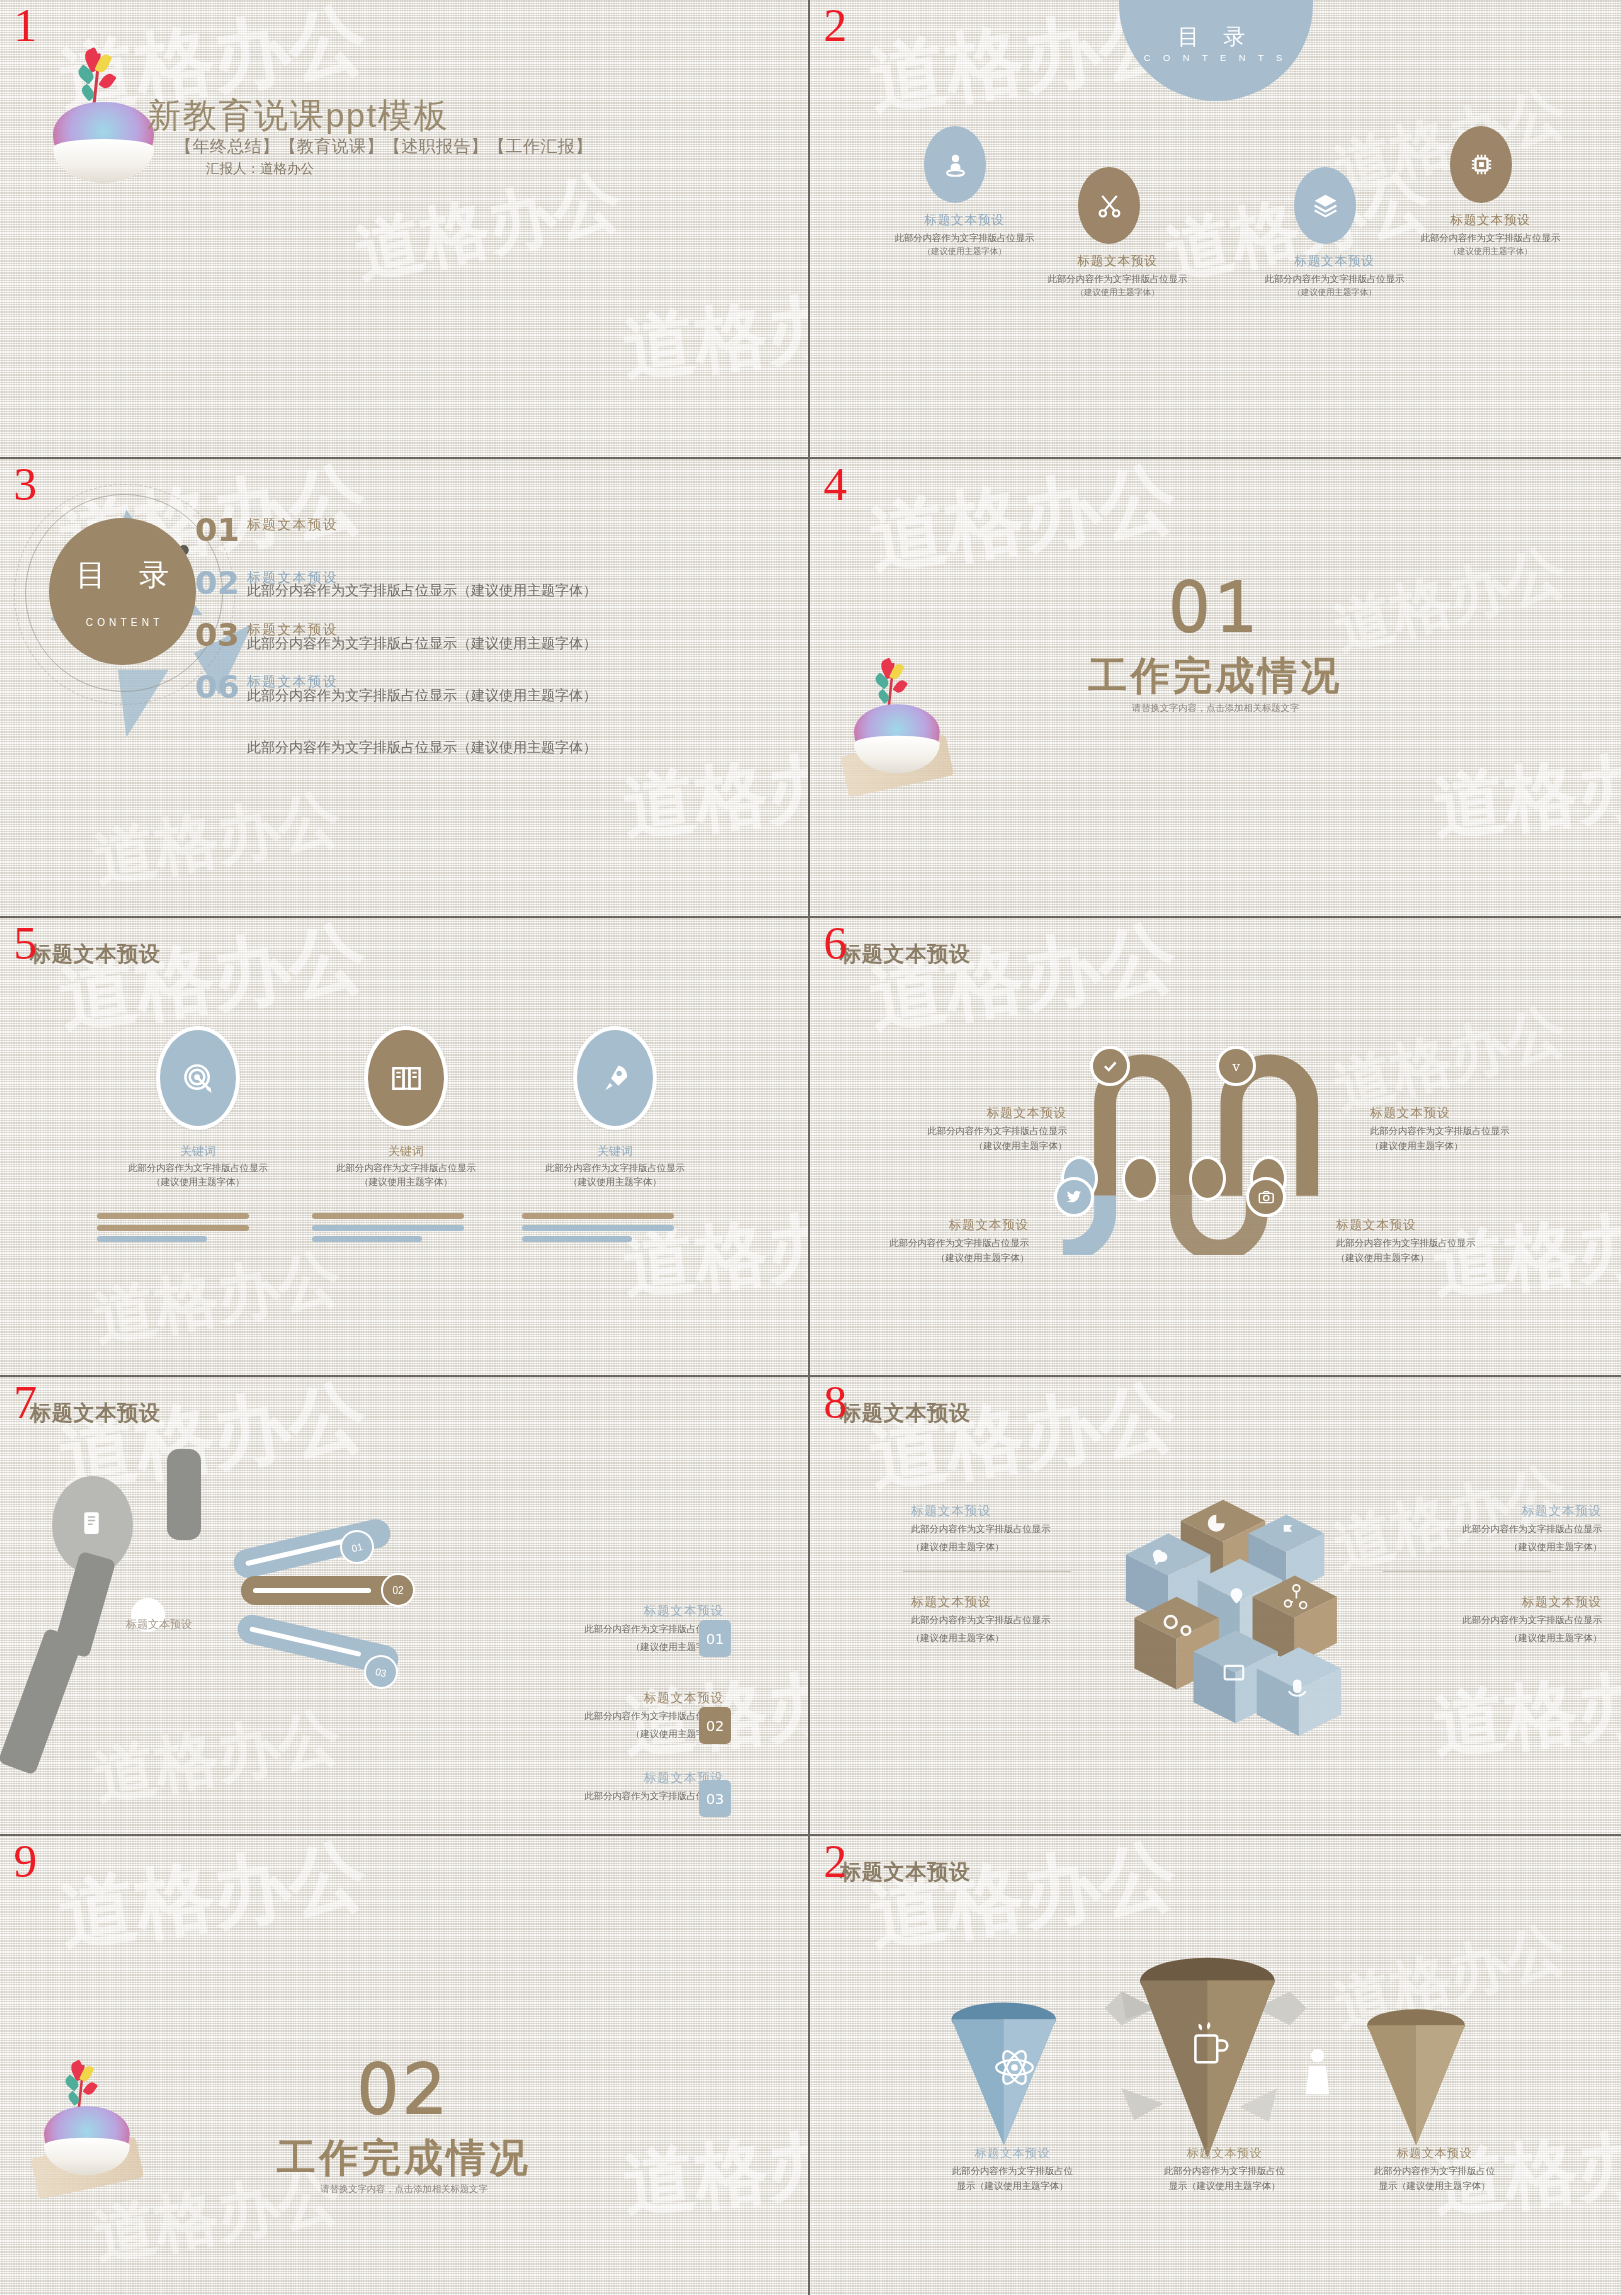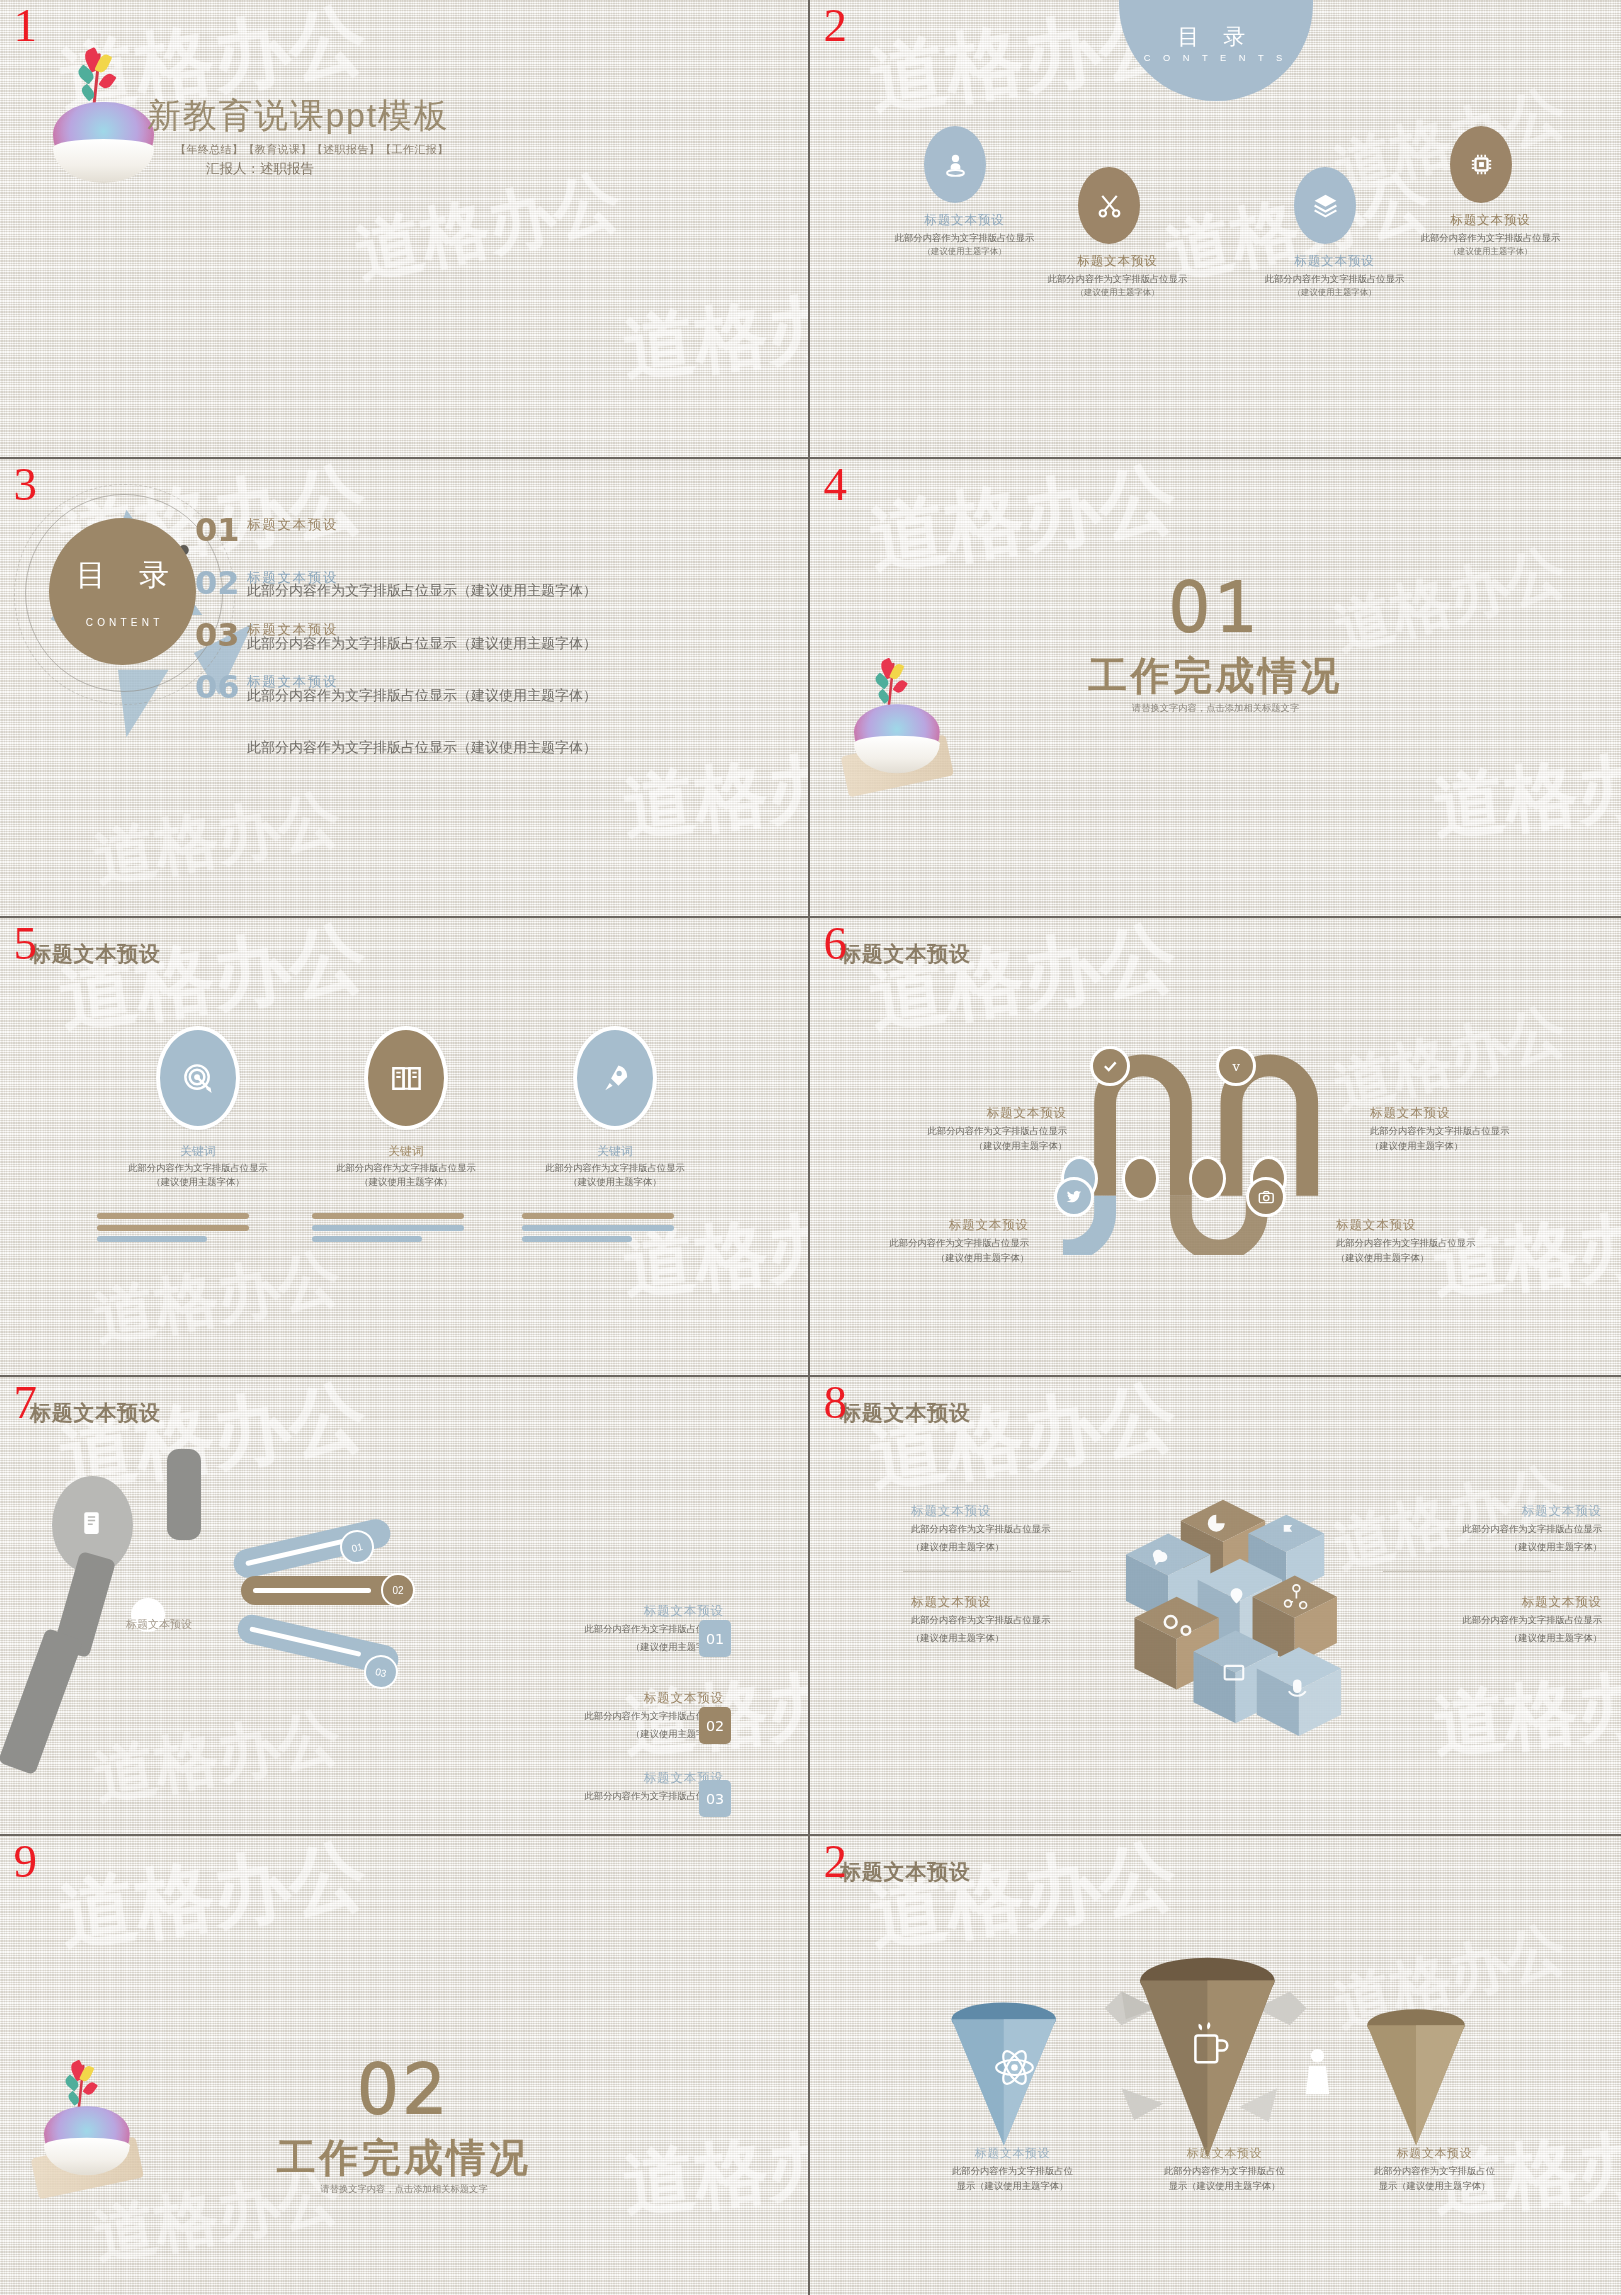--- a/index.html
+++ b/index.html
@@ -67,22 +67,22 @@
     z-index: 30;
   }
 
   
   .s1-title {
     position: absolute; left: 147px; top: 93px;
     font-size: 34px; color: #9a8b6f; letter-spacing: 1.7px;
     font-family: Liberation Sans, sans-serif; font-weight: 500;
   }
   .s1-sub {
-    position: absolute; left: 175px; top: 142px;
-    font-size: 11px; color: #8e8372; letter-spacing: 0.4px;
+    position: absolute; left: 175px; top: 135px;
+    font-size: 17px; color: #8e8372; letter-spacing: 0.4px;
   }
   .s1-rep {
     position: absolute; left: 206px; top: 160px;
     font-size: 13.5px; color: #857a69;
   }
   .pot {
     position: absolute; left: 46px; top: 51px;
     width: 118px; height: 135px;
   }
   .pot .stem {
@@ -223,21 +223,21 @@
       <div class="petal p1"></div>
         <div class="petal p2"></div>
         <div class="petal p3"></div>
       <div class="petal p4"></div>
         <div class="petal p5"></div>
       <div class="bowl"></div>
         <div class="rim"></div>
     </div>
     <div class="s1-title">新教育说课ppt模板</div>
     <div class="s1-sub">【年终总结】【教育说课】【述职报告】【工作汇报】</div>
-    <div class="s1-rep">汇报人：述职报告</div>
+    <div class="s1-rep">汇报人：道格办公</div>
   </div>
 
   <div class="slide">
     <div class="wm">
       <span class="a">道格办公</span>
       <span class="b">道格办公</span>
       <span class="d">道格办公</span>
     </div>
     <div class="num">2</div>
 

